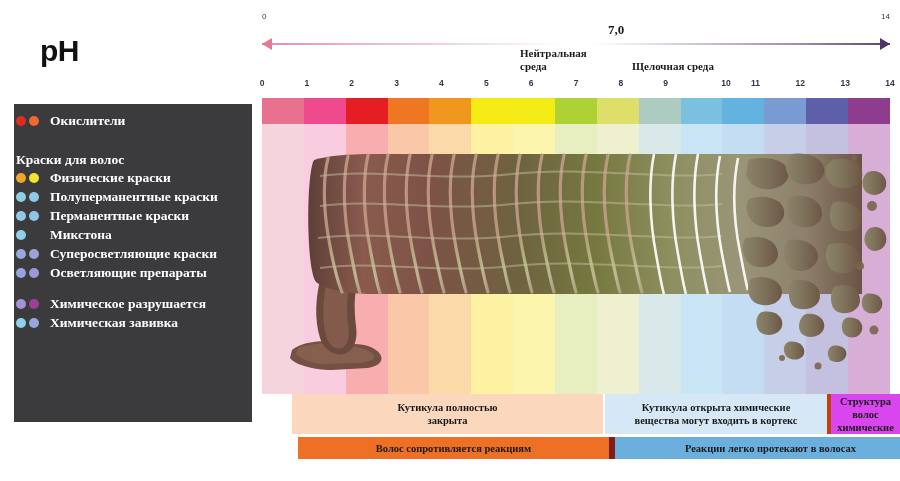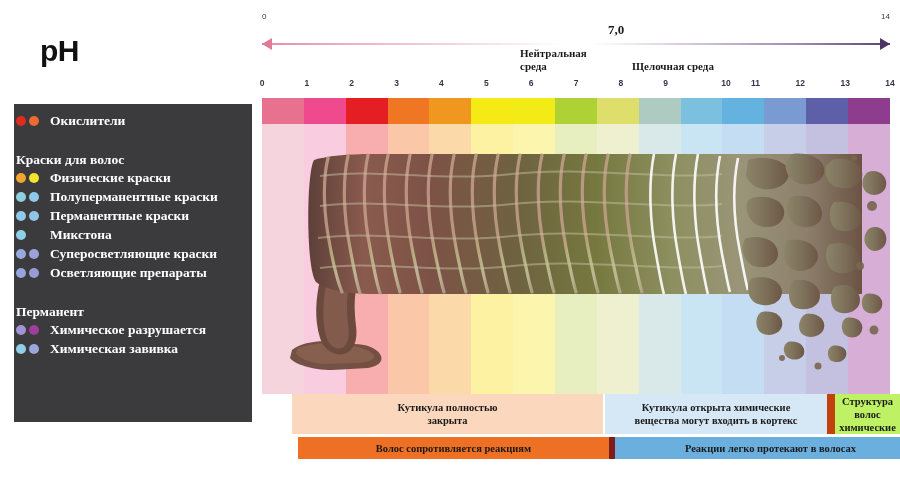--- a/index.html
+++ b/index.html
@@ -119,21 +119,21 @@
     display:flex;
     padding-left:30px;
   }
   .cap{
     display:flex;align-items:center;justify-content:center;
     text-align:center;font-size:10.5px;font-weight:bold;color:#1a1a1a;
     line-height:13px;padding:0 4px;box-sizing:border-box;
   }
   .cap-a{width:311px;background:#fbd7bd;}
   .cap-b{width:224px;background:#d6e7f5;border-left:2px solid #ffffff;}
-  .cap-c{width:73px;background:#bef264;border-left:8px solid #c2410c;}
+  .cap-c{width:73px;background:#d946ef;border-left:4px solid #c2410c;}
 
   
   .bars{
     position:absolute;left:262px;top:437px;width:628px;height:22px;display:flex;margin-left:36px;
   }
   .bar{
     display:flex;align-items:center;justify-content:center;
     font-size:10.5px;font-weight:bold;color:#1a1a1a;
     box-sizing:border-box;
   }
@@ -193,21 +193,20 @@
         <span class="leg-label">Суперосветляющие краски</span>
       </div>
       <div class="leg-row">
         <span class="dots">
           <span class="dot" style="background: rgb(148, 164, 220);"></span>
           <span class="dot" style="background: rgb(155, 154, 214);"></span>
         </span>
         <span class="leg-label">Осветляющие препараты</span>
       </div>
       <div class="leg-gap"></div>
-      <div class="leg-head">Перманент</div>
       <div class="leg-row">
         <span class="dots">
           <span class="dot" style="background: rgb(162, 148, 212);"></span>
           <span class="dot" style="background: rgb(155, 63, 155);"></span>
         </span>
         <span class="leg-label">Химическое разрушается</span>
       </div>
       <div class="leg-row">
         <span class="dots">
           <span class="dot" style="background: rgb(143, 208, 232);"></span>

